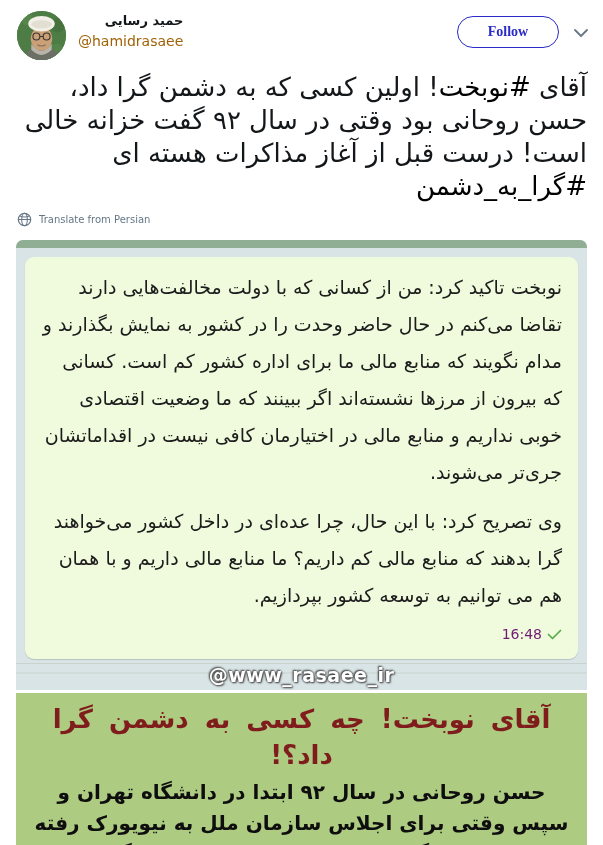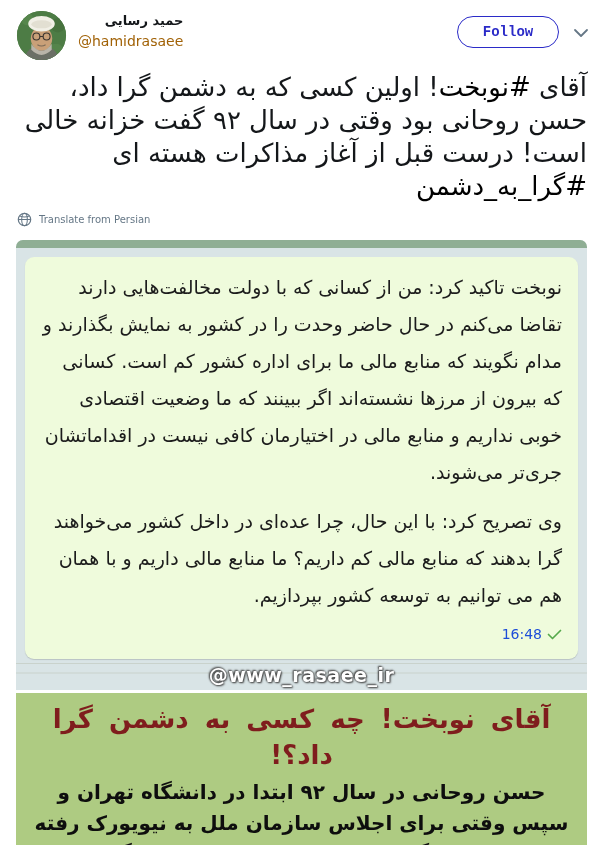--- a/index.html
+++ b/index.html
@@ -27,21 +27,21 @@
   .names { position: absolute; left: 78px; top: 10px; }
   .display-name {
     font-size: 13px; font-weight: bold; color: #14171a;
     direction: rtl; cursor: pointer; line-height: 22px;
   }
   .handle { font-size: 14px; color: #a16207; line-height: 19px; cursor: pointer; }
   .follow-btn {
     position: absolute; right: 44px; top: 16px;
     min-width: 102px; height: 32px; padding: 0 22px;
     background: #fff; border: 1.5px solid #2b2bc8; border-radius: 16px;
-    color: #2b2bc8; font-family: Liberation Mono, monospace; font-size: 14px; font-weight: bold;
+    color: #2b2bc8; font-family: Liberation Serif, serif; font-size: 14px; font-weight: bold;
     cursor: pointer;
   }
   .caret { position: absolute; right: 14px; top: 24px; cursor: pointer; }
 
   
   .tweet-text {
     direction: rtl; text-align: right;
     padding: 7px 16px 0 16px;
     font-size: 26px; line-height: 33px; color: #14171a;
   }
@@ -81,21 +81,21 @@
     box-shadow: 0 1px 1px rgba(0,0,0,.15);
     padding: 12px 16px 6px 14px;
     font-size: 19px; line-height: 37px; color: #1c1c1c;
     text-align: right;
   }
   .bubble p + p { margin-top: 12px; }
   .bubble-meta {
     direction: ltr;
     display: flex; justify-content: flex-end; align-items: center; gap: 5px;
     margin-top: 2px;
-    font-size: 14px; color: #1d4ed8;
+    font-size: 14px; color: #701a75;
   }
   .watermark {
     text-align: center;
     font-size: 19px; font-weight: bold; letter-spacing: .5px;
     color: #fff;
     text-shadow: 0 0 2px #444, 1px 1px 2px #444, -1px -1px 2px #444;
     padding: 1px 0 2px 0;
     background: linear-gradient(#c9d2cc 1px, transparent 1px, transparent 9px, #c9d2cc 10px, transparent 11px);
   }
   .meme {

